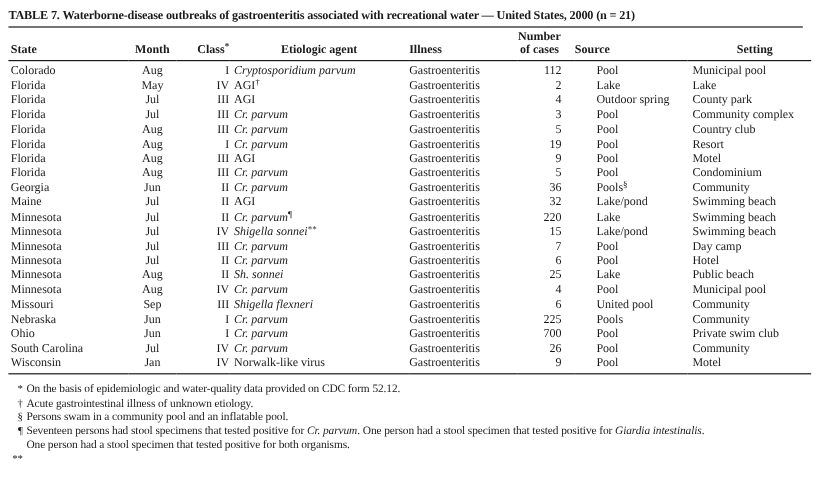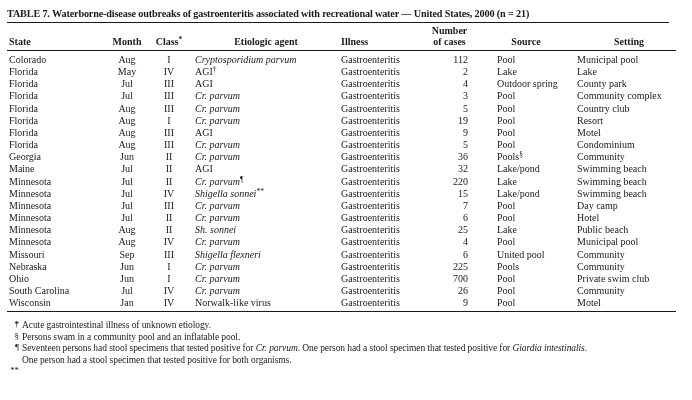--- a/index.html
+++ b/index.html
@@ -18,28 +18,28 @@
   thead th {
     font-size:10px; font-weight:bold; vertical-align:bottom;
     border-bottom:1.8px solid var(--rule); padding:3px 0 3px; line-height:10.5px;
     white-space:nowrap;
   }
   tbody td { font-size:10px; line-height:12.15px; white-space:nowrap; overflow:hidden; vertical-align:baseline; }
   tbody tr:first-child td { padding-top:3px; }
   tbody tr:last-child td { border-bottom:1.4px solid var(--rule); padding-bottom:2px; }
   .c-state   { text-align:left;  padding-left:2px; }
   .c-month   { text-align:center; }
-  .c-class   { text-align:center; }
+  .c-class   { text-align:right; }
   td.c-agent { text-align:left; padding-left:4px; }
   th.c-agent { text-align:center; }
   .c-illness { text-align:left; }
   td.c-cases { text-align:right; padding-right:11px; }
   th.c-cases { text-align:center; padding-right:11px; }
   td.c-source{ text-align:left; padding-left:18px; }
-  th.c-source{ text-align:center; }
+  th.c-source{ text-align:left; }
   td.c-setting{ text-align:left; padding-left:4px; }
   th.c-setting{ text-align:center; }
   .it { font-style:italic; }
   sup { font-size:7.5px; line-height:0; position:relative; top:-3px; vertical-align:baseline; }
   .footnotes { margin-top:8px; font-size:9.5px; letter-spacing:-0.08px; line-height:11.5px; }
   .footnote { position:relative; padding-left:15px; }
   .fn-marker { position:absolute; left:0; top:-1px; width:12px; text-align:right; font-size:9px; }
 </style>
 </head>
 <body>
@@ -281,19 +281,19 @@
           <td class="c-agent"><span>Norwalk-like virus</span></td>
           <td class="c-illness">Gastroenteritis</td>
           <td class="c-cases">9</td>
           <td class="c-source">Pool</td>
           <td class="c-setting">Motel</td>
         </tr>
       </tbody>
   </table>
 
   <div class="footnotes">
-      <div class="footnote"><span class="fn-marker">*</span></div>
+      <div class="footnote"><span class="fn-marker">*</span><span class="fn-text"><span>On the basis of epidemiologic and water-quality data provided on CDC form 52.12.</span></span></div>
       <div class="footnote"><span class="fn-marker">†</span><span class="fn-text"><span>Acute gastrointestinal illness of unknown etiology.</span></span></div>
       <div class="footnote"><span class="fn-marker">§</span><span class="fn-text"><span>Persons swam in a community pool and an inflatable pool.</span></span></div>
       <div class="footnote"><span class="fn-marker">¶</span><span class="fn-text"><span>Seventeen persons had stool specimens that tested positive for </span><span class="it">Cr. parvum</span><span>. One person had a stool specimen that tested positive for </span><span class="it">Giardia intestinalis</span><span>.</span><br><span>One person had a stool specimen that tested positive for both organisms.</span></span></div>
       <div class="footnote"><span class="fn-marker">**</span></div>
     </div>
 </div>
 
 </body></html>

